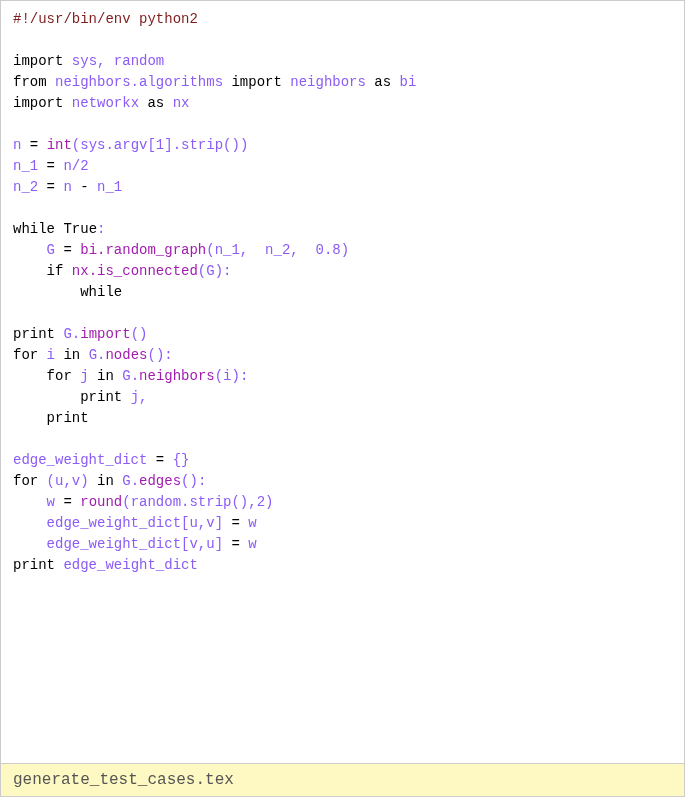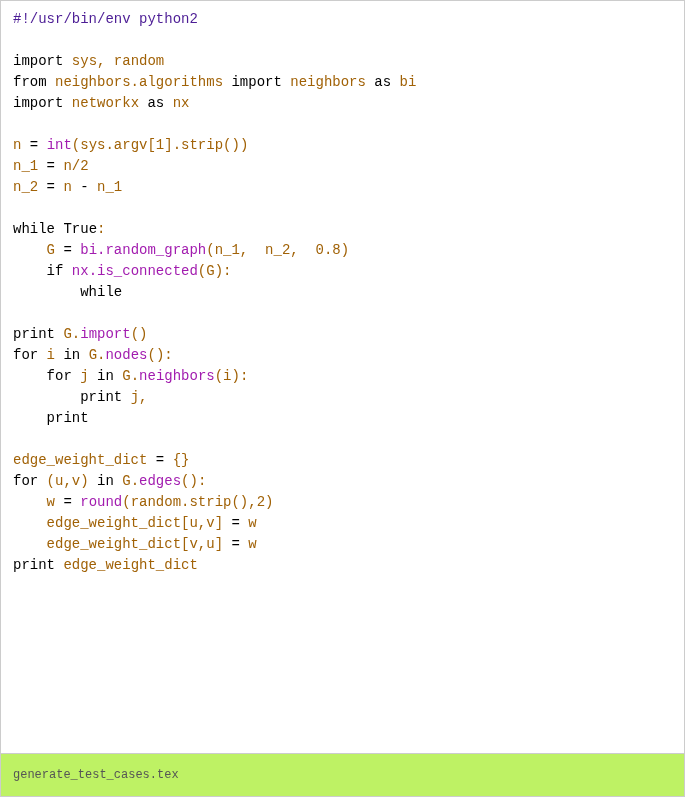--- a/index.html
+++ b/index.html
@@ -28,40 +28,40 @@
 
     .code-body {
       flex: 1;
       padding: 8px 12px;
       white-space: pre;
       overflow-x: auto;
     }
 
     .code-footer {
       border-top: 1px solid #cccccc;
-      padding: 12px 12px;
-      font-size: 12px;
+      padding: 4px 12px;
+      font-size: 16px;
       color: #555555;
-      background: #bef264;
+      background: #fef9c3;
     }
 
     .kw {
       color: #000000; 
     }
 
     .fn {
       color: #a21caf; 
     }
 
     .cm {
-      color: #4c1d95; 
+      color: #7f1d1d; 
     }
 
     .plain {
-      color: #a16207;
+      color: #8b5cf6;
     }
 
     .op {
       color: #000000;
     }
   </style>
 </head>
 <body>
 
 <div class="code-container">

